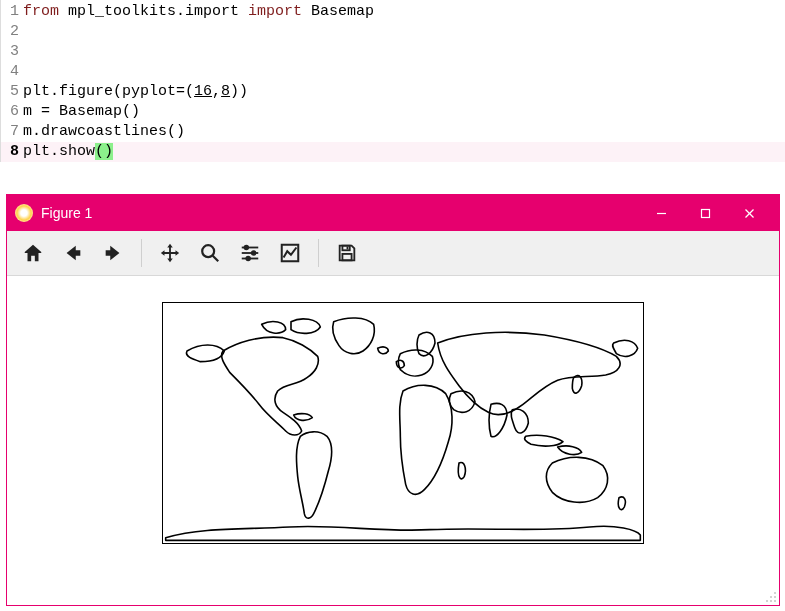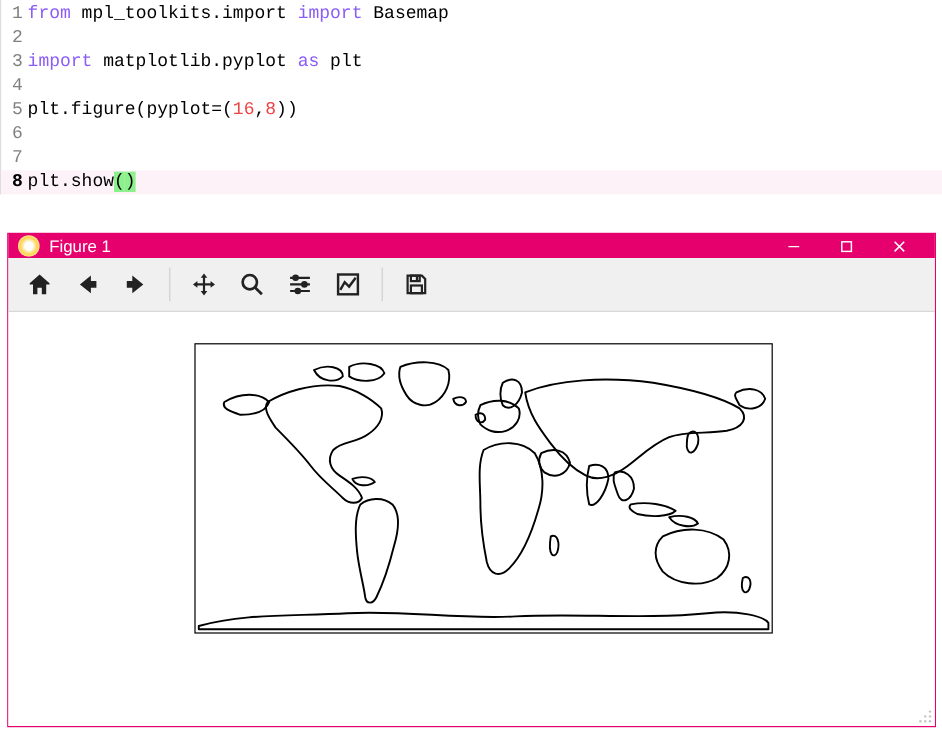--- a/index.html
+++ b/index.html
@@ -30,38 +30,38 @@
     width: 18px;
     text-align: right;
     color: #808080;
     padding-right: 4px;
     flex-shrink: 0;
   }
   .gutter.bold { font-weight: bold; color:#000; }
   .code {
     color: #000;
   }
-  .kw { color: #8b5cf6; }
-  .num { color: #ef4444; }
+  .kw { color: #7f1d1d; }
+  .num { color: #000000; text-decoration: underline; }
   .cursor-paren {
     background: #8cf08c;
   }
   .figure-window {
     position: absolute;
     left: 6px;
     top: 194px;
     width: 772px;
     height: 410px;
     border: 1px solid #e6006e;
     background: #f0f0f0;
     display:flex;
     flex-direction: column;
   }
   .titlebar {
-    height: 20px;
+    height: 36px;
     background: #e6006e;
     color: #fff;
     display: flex;
     align-items: center;
     padding: 0 8px;
     font-family: "Segoe UI", Tahoma, sans-serif;
     font-size: 14px;
   }
   .titlebar .app-icon {
     width: 18px;
@@ -132,25 +132,25 @@
     opacity:0.5;
   }
   .resize-grip svg { width:100%; height:100%; }
 </style>
 </head>
 <body>
 
 <div class="editor" id="editor">
     <div class="code-line"><span class="gutter">1</span><span class="code"><span class="kw">from </span><span>mpl_toolkits.import </span><span class="kw">import </span><span>Basemap</span></span></div>
     <div class="code-line"><span class="gutter">2</span><span class="code"></span></div>
-    <div class="code-line"><span class="gutter">3</span><span class="code"><span class="kw">import </span><span>matplotlib.pyplot </span><span class="kw">as </span><span>plt</span></span></div>
+    <div class="code-line"><span class="gutter">3</span></div>
     <div class="code-line"><span class="gutter">4</span><span class="code"></span></div>
     <div class="code-line"><span class="gutter">5</span><span class="code"><span>plt.figure(pyplot=(</span><span class="num">16</span><span>,</span><span class="num">8</span><span>))</span></span></div>
-    <div class="code-line"><span class="gutter">6</span></div>
-    <div class="code-line"><span class="gutter">7</span></div>
+    <div class="code-line"><span class="gutter">6</span><span class="code"><span>m = Basemap()</span></span></div>
+    <div class="code-line"><span class="gutter">7</span><span class="code"><span>m.drawcoastlines()</span></span></div>
     <div class="code-line current"><span class="gutter bold">8</span><span class="code"><span>plt.show</span><span class="cursor-paren">(</span><span class="cursor-paren">)</span></span></div>
   </div>
 
 <div class="figure-window">
   <div class="titlebar">
     <div class="app-icon"></div>
     <div class="title">Figure 1</div>
     <div class="win-btn">
       <svg viewBox="0 0 11 11">
           <line x1="1" y1="5.5" x2="10" y2="5.5" stroke="#fff" stroke-width="1.2"></line>

